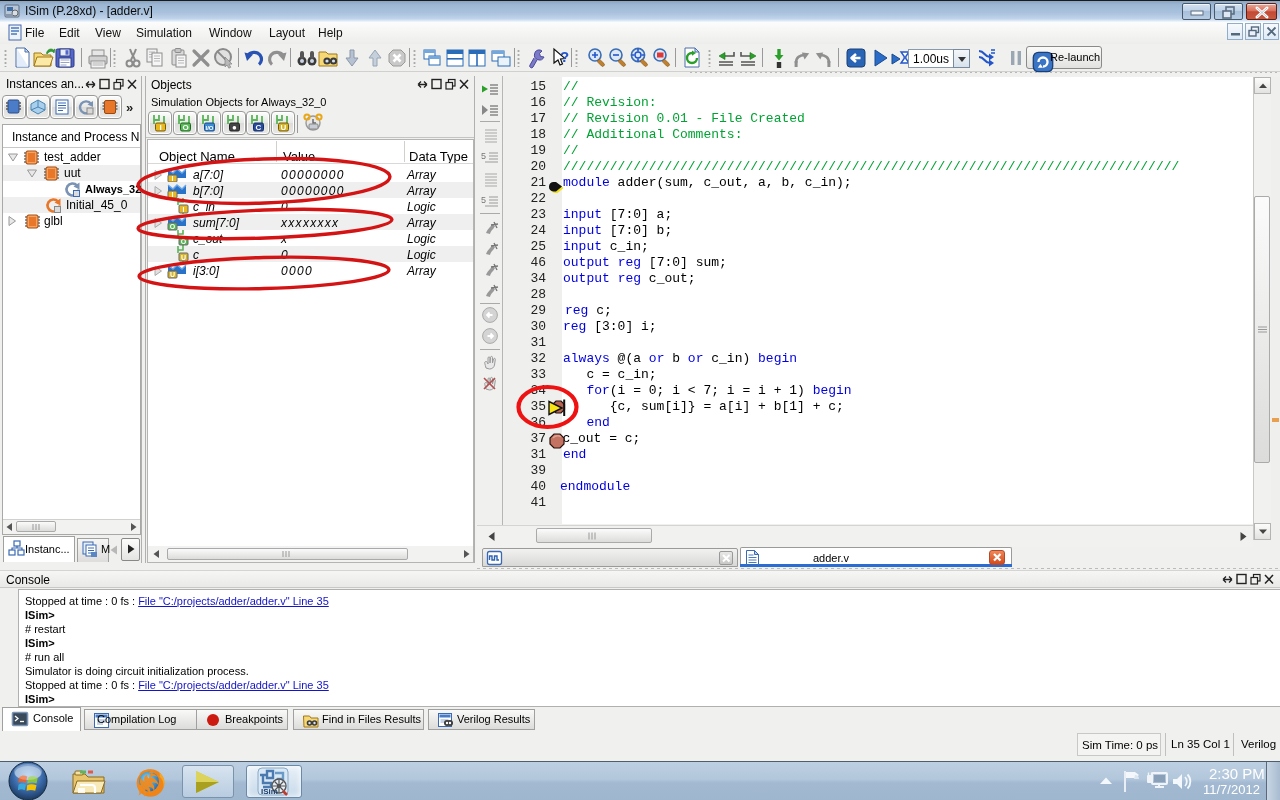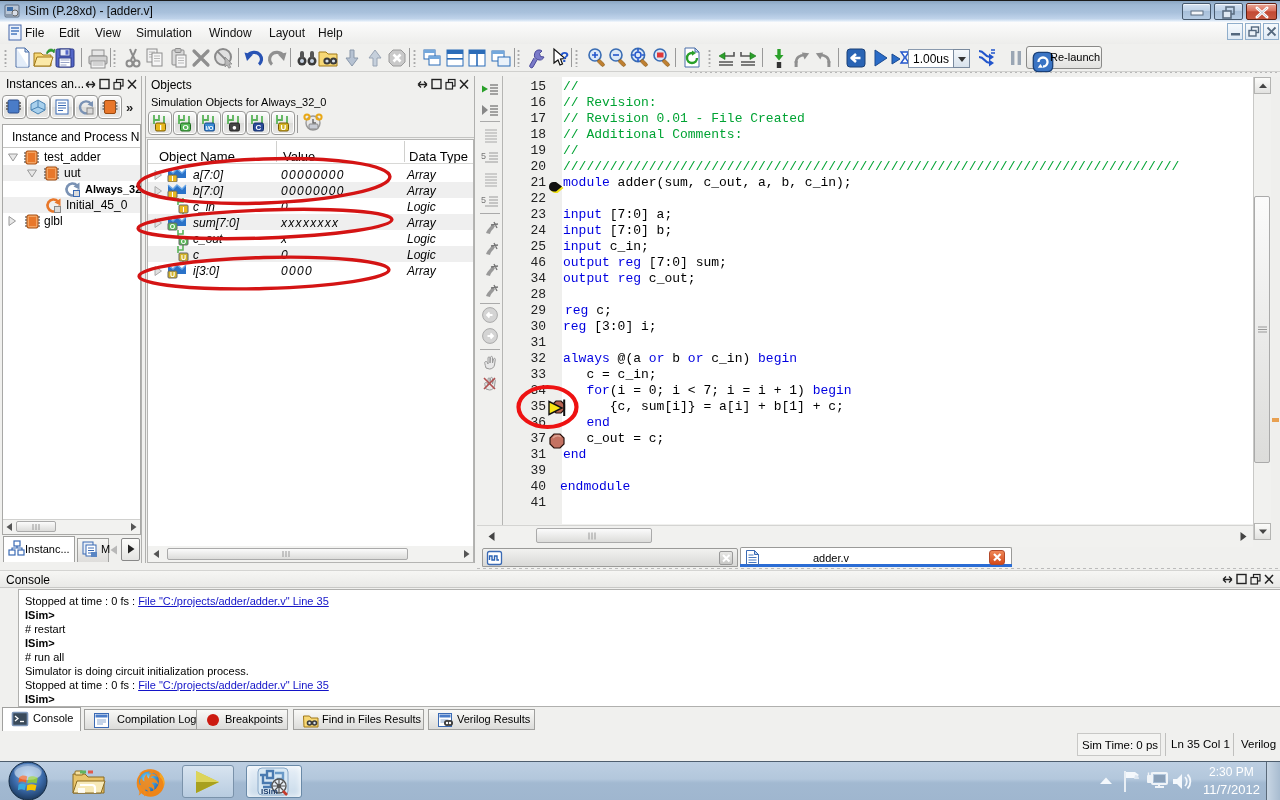--- a/index.html
+++ b/index.html
@@ -690,21 +690,21 @@
 <div class="cl" style="left:563px;top:351px"><span class="kw">always</span><span>&nbsp;@(a&nbsp;</span><span class="kw">or</span><span>&nbsp;b&nbsp;</span><span class="kw">or</span><span>&nbsp;c_in)&nbsp;</span><span class="kw">begin</span></div>
 <span class="ln" style="top:367px">33</span>
 <div class="cl" style="left:563px;top:367px"><span>&nbsp;&nbsp;&nbsp;c&nbsp;=&nbsp;c_in;</span></div>
 <span class="ln" style="top:383px">34</span>
 <div class="cl" style="left:563px;top:383px"><span>&nbsp;&nbsp;&nbsp;</span><span class="kw">for</span><span>(i&nbsp;=&nbsp;0;&nbsp;i&nbsp;&lt;&nbsp;7;&nbsp;i&nbsp;=&nbsp;i&nbsp;+&nbsp;1)&nbsp;</span><span class="kw">begin</span></div>
 <span class="ln" style="top:399px">35</span>
 <div class="cl" style="left:563px;top:399px"><span>&nbsp;&nbsp;&nbsp;&nbsp;&nbsp;&nbsp;{c,&nbsp;sum[i]}&nbsp;=&nbsp;a[i]&nbsp;+&nbsp;b[1]&nbsp;+&nbsp;c;</span></div>
 <span class="ln" style="top:415px">36</span>
 <div class="cl" style="left:563px;top:415px"><span>&nbsp;&nbsp;&nbsp;</span><span class="kw">end</span></div>
 <span class="ln" style="top:431px">37</span>
-<div class="cl" style="left:563px;top:431px"><span>&nbsp;&nbsp;&nbsp;c_out&nbsp;=&nbsp;c;</span></div>
+<div class="cl" style="left:539px;top:431px"><span>&nbsp;&nbsp;&nbsp;c_out&nbsp;=&nbsp;c;</span></div>
 <span class="ln" style="top:447px">31</span>
 <div class="cl" style="left:563px;top:447px"><span class="kw">end</span></div>
 <span class="ln" style="top:463px">39</span>
 <span class="ln" style="top:479px">40</span>
 <div class="cl" style="left:560px;top:479px"><span class="kw">endmodule</span></div>
 <span class="ln" style="top:495px">41</span>
 <svg style="left:548px;top:181px" width="16" height="12">
     <path d="M2.5 7 a4.5 4.5 0 0 1 4.5-4.5 h2.5 l6 4.5 -6 5 h-2.5 a4.5 4.5 0 0 1 -4.5-5z" fill="#f0e010"></path>
     <path d="M1 5.5 a4.5 4.5 0 0 1 4.5-4.5 h2.5 l6 4.5 -6 5 h-2.5 a4.5 4.5 0 0 1 -4.5-5z" fill="#111"></path>
   </svg>
@@ -794,21 +794,21 @@
     <path d="M3 4 l3 2.5 -3 2.5" stroke="#fff" stroke-width="1.3" fill="none"></path>
     <path d="M8 9.5h4" stroke="#fff" stroke-width="1.3"></path>
   </svg>
 <span style="position:absolute;left:33px;top:712px;font-size:11px;z-index:4">Console</span>
 <div class="ctab" style="left:84px;width:113px"></div>
 <svg style="left:94px;top:713px;z-index:4" width="16" height="16">
     <rect x="0.5" y="0.5" width="14" height="14" fill="#fff" stroke="#3a6ab4"></rect>
     <rect x="1.5" y="1.5" width="12" height="3" fill="#4a7cc8"></rect>
     <path d="M3 7h9M3 9h9M3 11h6" stroke="#8aa8d0" stroke-width="1"></path>
   </svg>
-<span style="position:absolute;left:117px;top:713px;font-size:11px;z-index:4">Compilation Log</span>
+<span style="position:absolute;left:97px;top:713px;font-size:11px;z-index:4">Compilation Log</span>
 <div class="ctab" style="left:196px;width:92px"></div>
 <svg style="left:206px;top:713px;z-index:4" width="16" height="16">
     <circle cx="7" cy="7" r="6" fill="#cc1a10"></circle>
   </svg>
 <span style="position:absolute;left:225px;top:713px;font-size:11px;z-index:4">Breakpoints</span>
 <div class="ctab" style="left:293px;width:131px"></div>
 <svg style="left:303px;top:713px;z-index:4" width="16" height="16">
     <path d="M0.5 3h6l1.5 2h7v9h-14z" fill="#f7d876" stroke="#a07818"></path>
     <circle cx="6.5" cy="10" r="2.8" fill="#3a3a3a"></circle>
     <circle cx="11.5" cy="10" r="2.8" fill="#3a3a3a"></circle>
@@ -905,16 +905,16 @@
       <rect x="6" y="2" width="15" height="11" rx="1" fill="none" stroke="#f0f4f8" stroke-width="2"></rect>
       <rect x="8" y="4" width="11" height="7" fill="#8aa0b8"></rect>
       <path d="M13 13 v3 M9 16 h9" stroke="#f0f4f8" stroke-width="2"></path>
       <rect x="1" y="4" width="6" height="8" rx="1" fill="#f0f4f8"></rect>
       <path d="M2.5 4 V1.5 M5.5 4 V1.5" stroke="#f0f4f8" stroke-width="1.4"></path>
     </svg>
 <svg style="left:1172px;top:10px" width="20" height="19">
       <path d="M1 7 h4 l5 -5 v15 l-5 -5 h-4z" fill="#f4f8fc"></path>
       <path d="M13 5 a6.5 6.5 0 0 1 0 9 M15.5 2.5 a10 10 0 0 1 0 14" stroke="#f4f8fc" stroke-width="1.8" fill="none"></path>
     </svg>
-<span style="position:absolute;left:1209px;top:3px;font-size:12px;color:#fff">2:30 PM</span>
+<span style="position:absolute;left:1209px;top:3px;font-size:15px;color:#fff">2:30 PM</span>
 <span style="position:absolute;left:1203px;top:20px;font-size:13px;color:#fff">11/7/2012</span>
 <div class="abs" style="left:1266px;top:0;width:14px;height:39px;border-left:1px solid #5a6a7a;background:linear-gradient(90deg,#c8d6e4,#a8bcd0)"></div>
 </div>
 
 </body></html>

